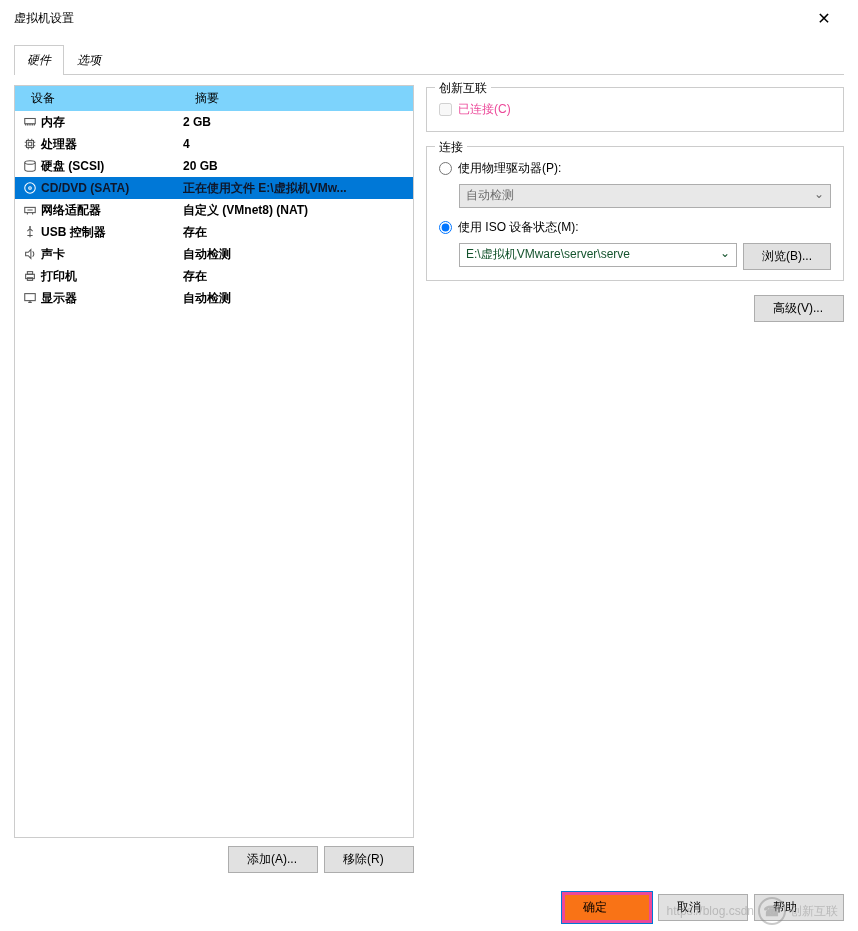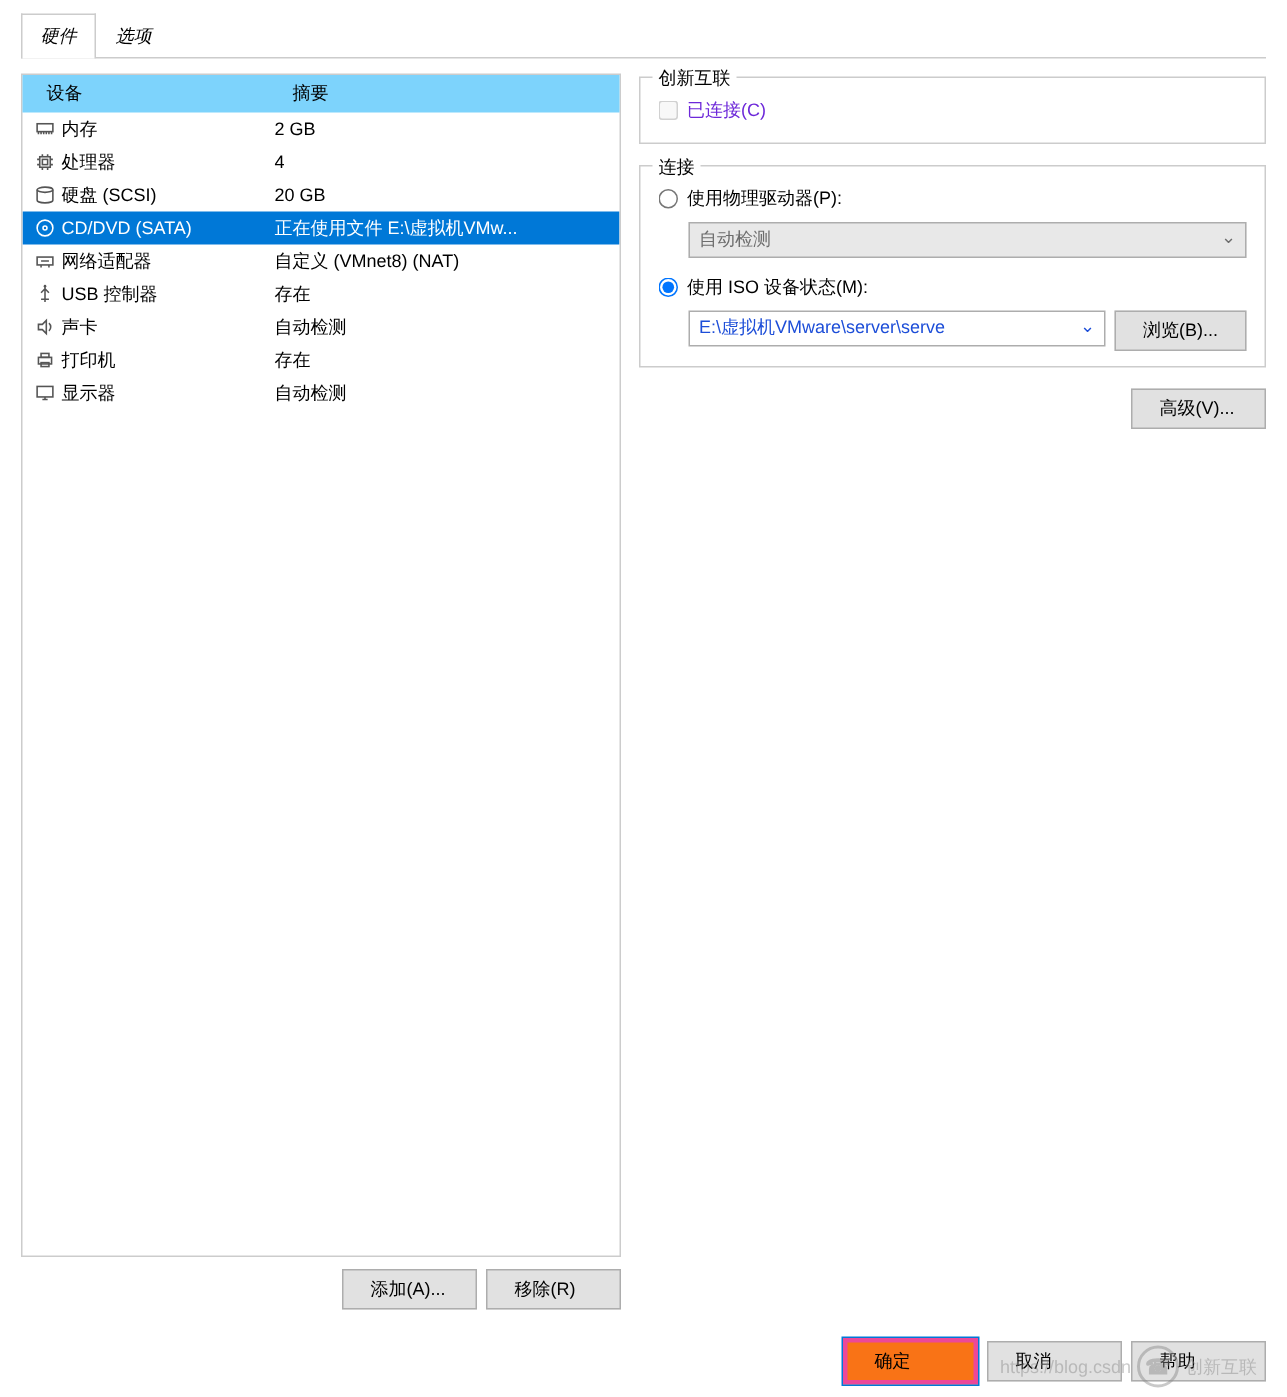--- a/index.html
+++ b/index.html
@@ -10,52 +10,56 @@
 .close-btn { font-size: 16px; font-weight: 300; width: 40px; text-align: center; cursor: default; }
 .tabs-area { padding: 8px 14px 0 14px; }
 .tabs { display: flex; border-bottom: 1px solid #ccc; font-style: italic; }
 .tab { padding: 6px 12px; border: 1px solid transparent; border-bottom: none; position: relative; top: 1px; }
 .tab.active { border-color: #ccc; background: #fff; }
 .content { flex: 1; display: flex; padding: 10px 14px; gap: 12px; min-height: 0; }
 .left-col { width: 400px; display: flex; flex-direction: column; }
 .hw-list-box { flex: 1; border: 1px solid #ccc; display: flex; flex-direction: column; min-height: 0; }
 .hw-header { display: flex; padding: 4px 6px 4px 16px; background: #7dd3fc; }
 .hw-col-device { width: 164px; }
-.hw-body { flex: 1; overflow: auto; }
+.hw-body { flex: 1; overflow: auto; font-weight: bold; }
 .hw-row { display: flex; align-items: center; padding: 2px 6px 2px 6px; height: 22px; }
-.hw-row.selected { background: #0078d7; color: #ffffff; }
+.hw-row.selected { background: #0078d7; color: #0f172a; }
 .hw-icon { width: 18px; height: 16px; display: inline-flex; align-items: center; justify-content: center; margin-right: 2px; }
 .hw-device { width: 162px; display: flex; align-items: center; white-space: nowrap; overflow: hidden; }
 .hw-summary { flex: 1; white-space: nowrap; overflow: hidden; text-overflow: ellipsis; }
 .left-buttons { display: flex; justify-content: flex-end; gap: 6px; padding: 8px 0 0 0; }
 .btn { padding: 4px 18px; border: 1px solid #adadad; background: #e1e1e1; min-width: 90px; text-align: left; }
 .right-col { flex: 1; display: flex; flex-direction: column; gap: 14px; padding-top: 2px; }
 .group { border: 1px solid #ccc; padding: 10px 12px; position: relative; }
 .group-title { position: absolute; top: -8px; left: 8px; background: #fff; padding: 0 4px; }
 .check-row, .radio-row { display: flex; align-items: center; gap: 6px; padding: 3px 0; }
 .check-row input[type=checkbox], .radio-row input[type=radio] { margin: 0; }
 .indent { margin-left: 20px; margin-top: 4px; }
 .dropdown { width: 100%; height: 24px; border: 1px solid #adadad; padding: 2px 22px 2px 6px; background: #e8e8e8; position: relative; color: #6d6d6d; }
-.dropdown.enabled { background: #fff; color: #1d4ed8; }
+.dropdown.enabled { background: #fff; color: #14532d; }
 .dropdown::after { content: "⌄"; position: absolute; right: 6px; top: 2px; font-size: 12px; }
 .iso-row { display: flex; gap: 6px; }
 .iso-row .dropdown { flex: 1; }
 .adv-row { display: flex; justify-content: flex-end; }
 .footer { height: 48px; display: flex; align-items: center; justify-content: flex-end; gap: 6px; padding: 0 14px; border-top: 0; }
 .footer .btn.primary { background: #f97316; border: 3px solid #ec4899; outline: 1px solid #0078d7; }
 .watermark-area { position: relative; }
 .watermark { position: absolute; right: 20px; bottom: 6px; display: flex; align-items: center; gap: 4px; opacity: 0.45; font-size: 11px; color: #888; }
 .watermark-logo { width: 28px; height: 28px; border: 2px solid #888; border-radius: 50%; display: flex; align-items: center; justify-content: center; font-weight: bold; font-size: 14px; color: #888; }
 svg { width: 14px; height: 14px; }
 .hw-row.selected svg { stroke: #fff; fill: #fff; }
 </style>
 </head>
 <body>
 
 <div class="window">
+  <div class="titlebar">
+    <span class="title-text">虚拟机设置</span>
+    <span class="close-btn">✕</span>
+  </div>
 
   <div class="tabs-area">
     <div class="tabs">
       <div class="tab active">硬件</div>
       <div class="tab">选项</div>
     </div>
   </div>
 
   <div class="content">
     <div class="left-col">
@@ -181,21 +185,21 @@
         <div class="btn">添加(A)...</div>
         <div class="btn">移除(R)</div>
       </div>
     </div>
 
     <div class="right-col">
       <div class="group">
         <span class="group-title">创新互联</span>
         <label class="check-row">
           <input type="checkbox" disabled="" style="">
-          <span style="color:#6d28d9">已连接(C)</span>
+          <span style="color:#ec4899">已连接(C)</span>
         </label>
       </div>
 
       <div class="group">
         <span class="group-title">连接</span>
         <label class="radio-row">
           <input type="radio" name="conn" style="">
           <span>使用物理驱动器(P):</span>
         </label>
         <div class="indent">

